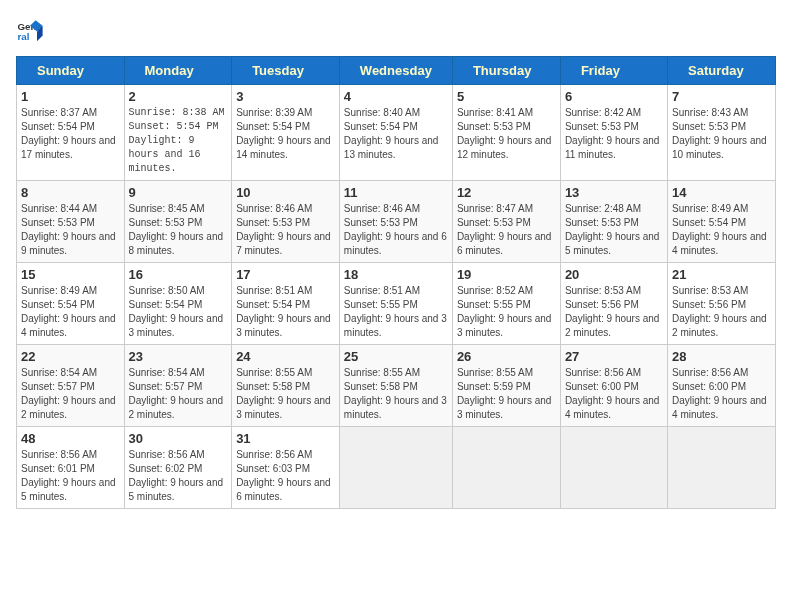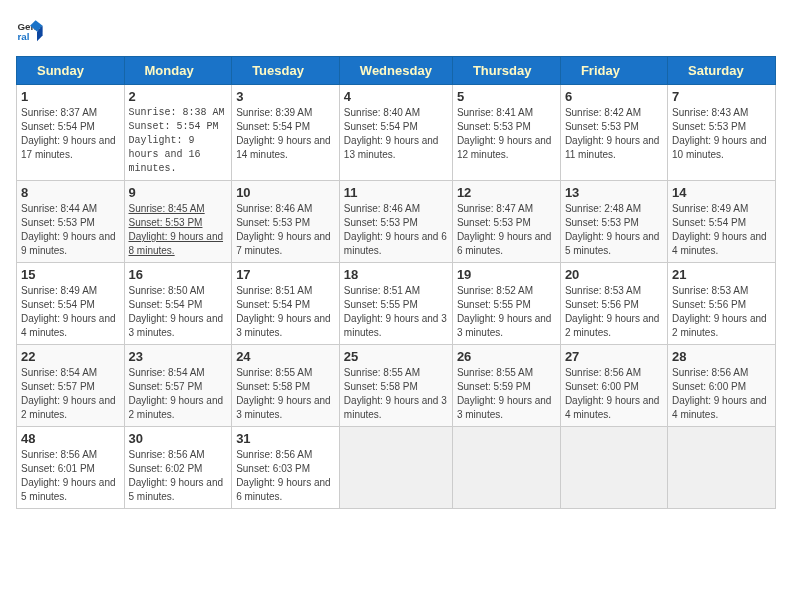--- a/index.html
+++ b/index.html
@@ -170,21 +170,21 @@
       </tr>
       <tr>
         <td>
           <span class="day-num">8</span>
           <div class="day-info" style="white-space: pre-line;">Sunrise: 8:44 AM
 Sunset: 5:53 PM
 Daylight: 9 hours and 9 minutes.</div>
         </td>
         <td>
           <span class="day-num">9</span>
-          <div class="day-info" style="white-space: pre-line; text-decoration: underline;">Sunrise: 8:45 AM
+          <div class="day-info" style="white-space: pre-line;">Sunrise: 8:45 AM
 Sunset: 5:53 PM
 Daylight: 9 hours and 8 minutes.</div>
         </td>
         <td>
           <span class="day-num">10</span>
           <div class="day-info" style="white-space: pre-line;">Sunrise: 8:46 AM
 Sunset: 5:53 PM
 Daylight: 9 hours and 7 minutes.</div>
         </td>
         <td>

